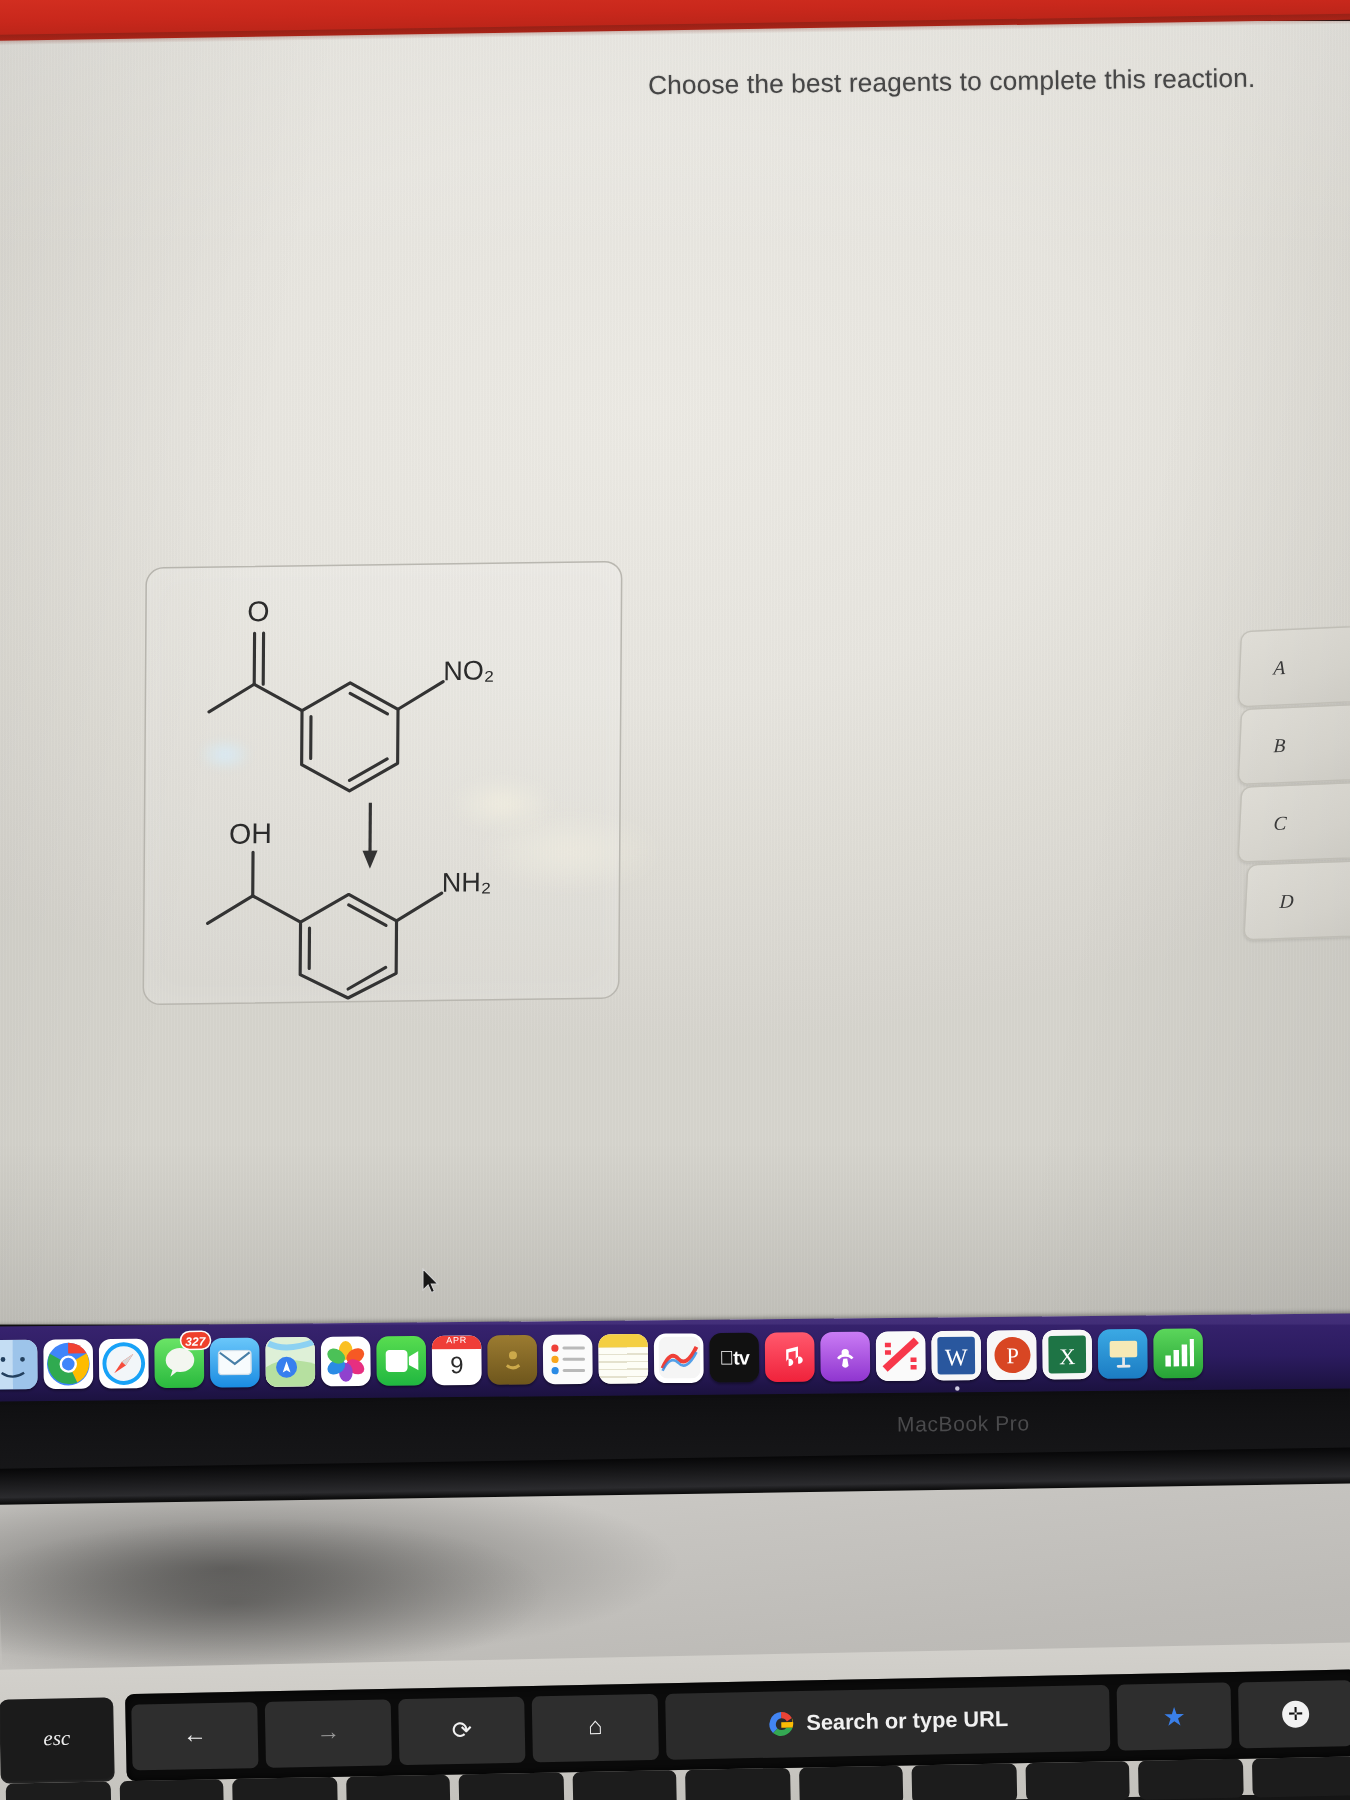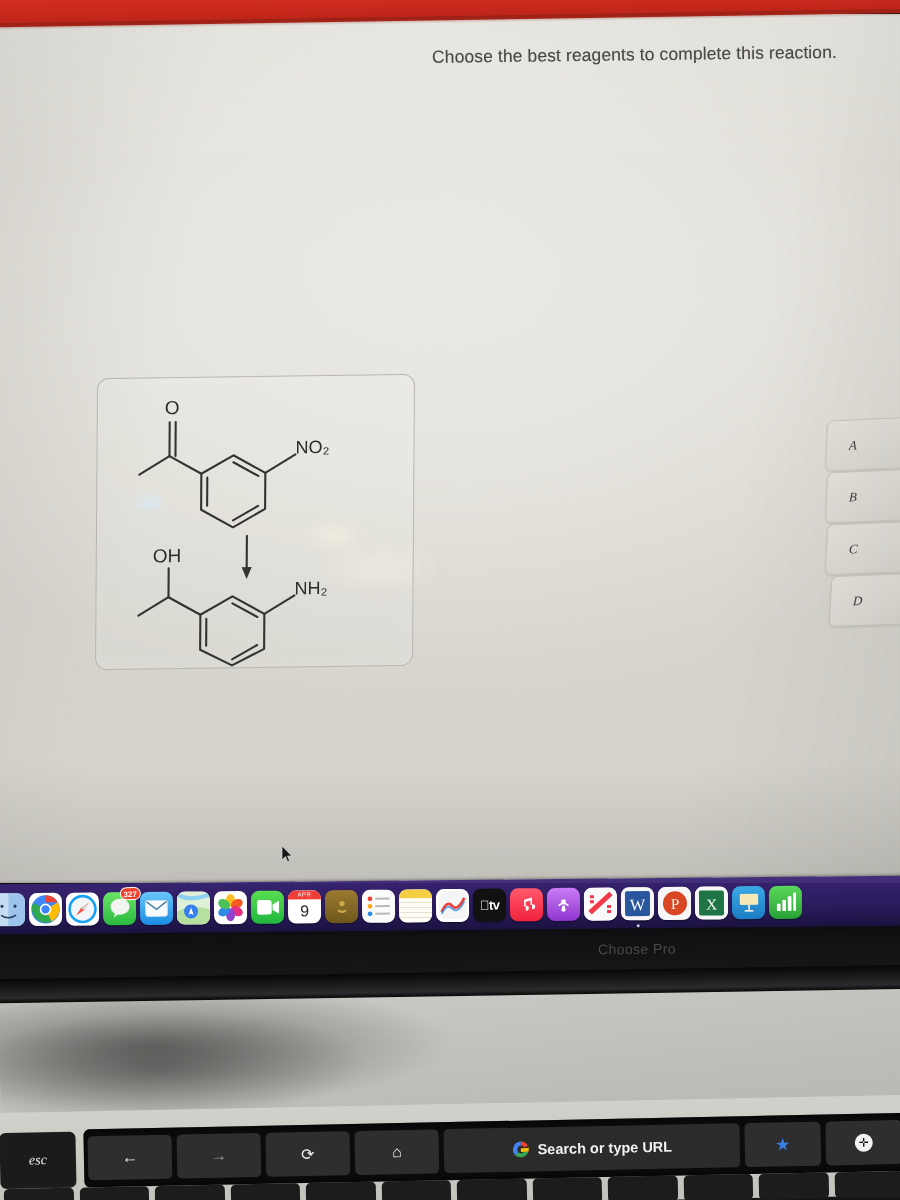--- a/index.html
+++ b/index.html
@@ -119,21 +119,21 @@
     position:relative; width:33px; height:33px; border-radius:8px; flex:0 0 auto;
     box-shadow:0 1px 2px rgba(0,0,0,.45);
     display:flex; align-items:center; justify-content:center;
     font-size:9px; color:#fff; overflow:visible;
     filter:saturate(1.05);
   }
   .dock-icon .inner{ width:100%; height:100%; border-radius:8px; display:flex; align-items:center; justify-content:center; overflow:hidden; }
   .badge{
     position:absolute; right:-5px; top:-5px; min-width:17px; height:13px; padding:0 3px;
     background:#e8422f; border-radius:7px; color:#fff; font-size:8px; line-height:13px;
-    text-align:center; font-weight:bold; border:1px solid #fff;
+    text-align:center; font-weight:bold; border:1px solid #fff;font-style:italic;
   }
   .dot{ position:absolute; bottom:-7px; left:50%; transform:translateX(-50%); width:3px; height:3px; border-radius:50%; background:#cfcadf; }
 
   
   .bezel-bottom{
     position:absolute; left:0; top:922px; width:900px; height:58px;
     background:linear-gradient(180deg,#0d0d0f 0%,#121214 40%,#171719 100%);
     transform:rotate(-0.4deg);
     z-index:3;
   }
@@ -509,21 +509,21 @@
           <rect x="8" y="9" width="4" height="12" fill="#fff"></rect>
           <rect x="14" y="5" width="4" height="16" fill="#fff"></rect>
           <rect x="20" y="1" width="3" height="20" fill="#fff"></rect>
         </svg>
       </div>
     </div>
 
   </div>
 
   <div class="bezel-bottom"></div>
-  <div class="macbook-label">Choose Pro</div>
+  <div class="macbook-label">MacBook Pro</div>
   <div class="hinge"></div>
   <div class="deck"></div>
   <div class="deck-shadow"></div>
   <div class="deck-shadow2"></div>
 
   <div class="kbd-body"></div>
   <div class="kbd-area">
     <div class="esc-key">esc</div>
     <div class="touchbar">
       <div class="tb-btn tb-nav">

